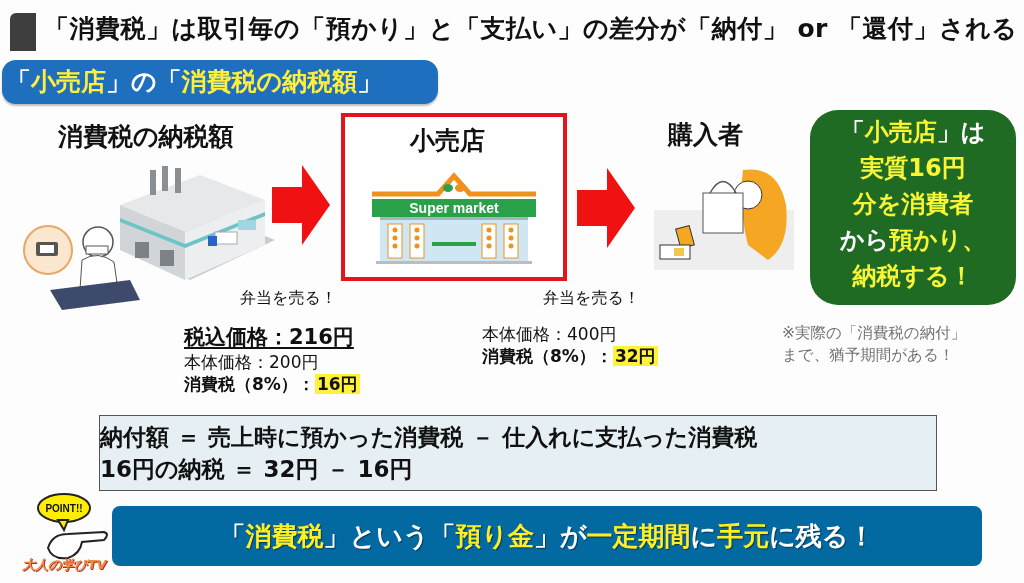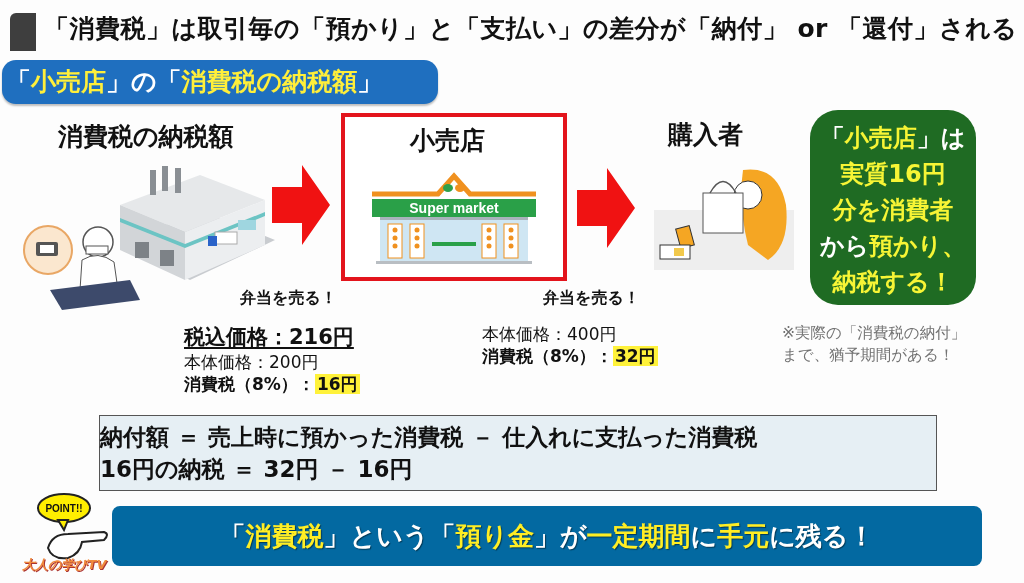--- a/index.html
+++ b/index.html
@@ -11,25 +11,25 @@
   .subtitle { left:2px; top:60px; width:436px; height:44px; background:#1f6fbf; border-radius:14px;
               box-shadow:0 2px 2px rgba(0,0,0,0.25); color:#fff; font-size:25px; font-weight:bold;
               line-height:44px; padding-left:4px; box-sizing:border-box; white-space:nowrap; }
   .yel { color:#ffef3a; }
   .label-big { font-size:25px; font-weight:bold; white-space:nowrap; }
   .factory-label { left:58px; top:120px; }
   .retail-box { left:341px; top:113px; width:226px; height:168px; border:4px solid #e3141c; box-sizing:border-box; background:#fff; }
   .retail-label { left:410px; top:124px; }
   .buyer-label { left:668px; top:118px; }
   .arrow { width:58px; height:80px; }
-  .green-box { left:810px; top:110px; width:166px; height:195px; background:#1f6b23; border-radius:28px;
+  .green-box { left:810px; top:110px; width:206px; height:195px; background:#1f6b23; border-radius:28px;
                color:#fff; font-size:24px; font-weight:bold; text-align:center; line-height:36px;
-               padding-top:10px; box-sizing:border-box; }
+               padding-top:4px; box-sizing:border-box; }
   .green-box .yel { color:#f7f535; }
-  .sell { font-size:16px; font-weight:bold; white-space:nowrap; }
+  .sell { font-size:16px; font-weight:normal; white-space:nowrap; }
   .price-block { font-size:17px; line-height:22px; white-space:nowrap; }
   .price-main { font-size:21px; font-weight:bold; text-decoration:underline; text-underline-offset:3px; line-height:28px; }
   .hl { background:#fff23a; font-weight:bold; padding:0 2px; }
   .note { left:782px; top:322px; font-size:15.5px; line-height:22px; color:#737373; white-space:nowrap; }
   .formula { left:99px; top:415px; width:838px; height:76px; background:#e6eff4; border:1.5px solid #555;
              box-sizing:border-box; font-size:23px; font-weight:bold; line-height:32px; padding-top:5px; }
   .banner { left:112px; top:506px; width:870px; height:60px; background:#0369a1; border-radius:8px;
             color:#fff; font-size:26px; font-weight:bold; text-align:center; line-height:60px;
             text-shadow:1px 1px 1px rgba(0,0,0,0.45); }
   .banner .yel { color:#ffee24; }

